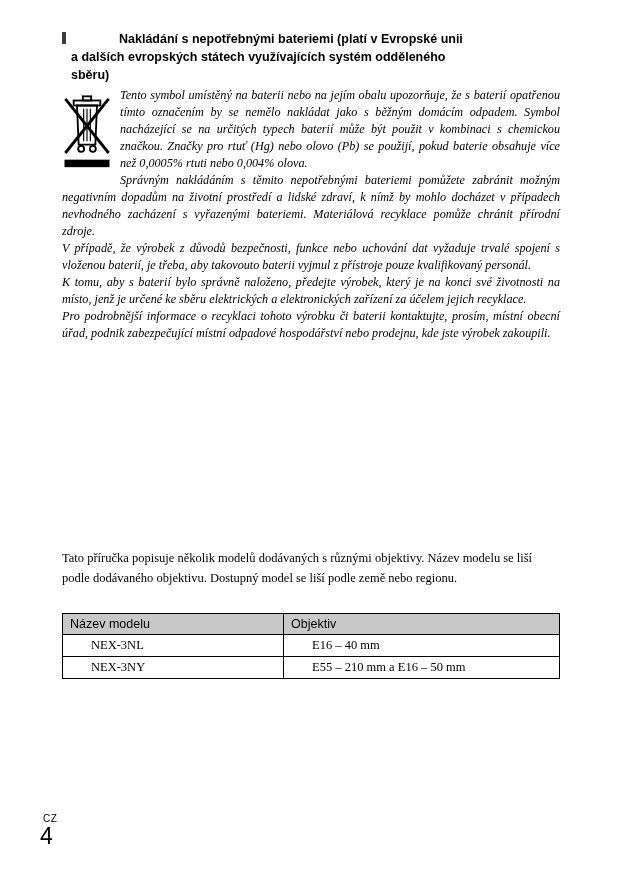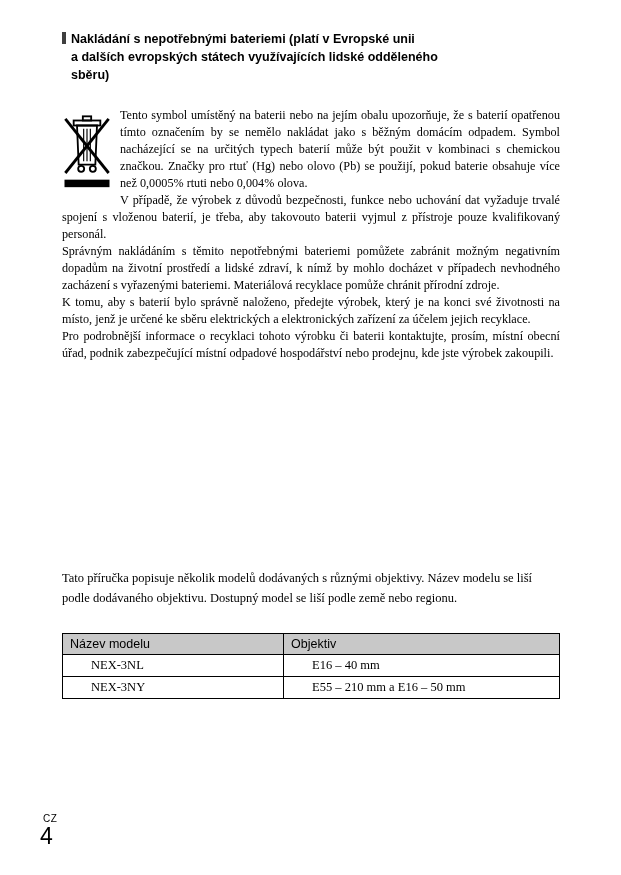--- a/index.html
+++ b/index.html
@@ -20,34 +20,35 @@
     left: 62px; top: 30px;
     width: 498px;
   }
   .heading {
     font-family: "Liberation Sans", sans-serif;
     font-weight: bold;
     font-size: 12.5px;
     line-height: 18px;
     color: #000;
   }
-  .heading-line-first { display: flex; align-items: flex-start; }
+  .heading-line-first { display: flex; align-items: flex-start; gap: 48px; }
   .heading-marker {
     flex: none;
     display: inline-block;
     width: 4px; height: 12px;
     background: #3f3f3f;
     margin: 2px 5px 0 0;
   }
   .heading-line-rest { padding-left: 9px; }
   .body-text {
-    margin-top: 23px;
+    margin-top: 3px;
     font-size: 12.2px;
     line-height: 17px;
     text-align: justify;
+    font-style: italic;
   }
   .weee {
     float: left;
     width: 50px; height: 80px;
     margin: 6px 8px 2px 0;
   }
   .weee svg { display: block; width: 50px; height: 80px; }
   .intro {
     margin-top: 206px;
     font-size: 12.5px;
@@ -100,21 +101,21 @@
 <body>
 
 <div class="page">
   <div class="content">
 
     <div class="heading">
       <div class="heading-line-first">
         <span class="heading-marker"></span>
         <span>Nakládání s nepotřebnými bateriemi (platí v Evropské unii</span>
       </div>
-      <div class="heading-line-rest">a dalších evropských státech využívajících lidské odděleného</div>
+      <div class="heading-line-rest">a dalších evropských státech využívajících systém odděleného</div>
       <div class="heading-line-rest">sběru)</div>
     </div>
 
     <div class="body-text">
       <span class="weee">
         <svg viewBox="0 0 60 96" xmlns="http://www.w3.org/2000/svg">
           <g fill="none" stroke="#000" stroke-width="2.2">
             <rect x="25" y="4" width="10" height="5"></rect>
             <rect x="14" y="9" width="32" height="6"></rect>
             <path d="M18 15 L42 15 L40 62 L20 62 Z"></path>
@@ -125,22 +126,22 @@
             <circle cx="37" cy="67" r="3.6"></circle>
           </g>
           <g stroke="#000" stroke-width="3.4">
             <line x1="4" y1="7" x2="56" y2="72"></line>
             <line x1="56" y1="7" x2="4" y2="72"></line>
           </g>
           <rect x="3" y="80" width="54" height="9" fill="#000"></rect>
         </svg>
       </span>
       <div>Tento symbol umístěný na baterii nebo na jejím obalu upozorňuje, že s baterií opatřenou tímto označením by se nemělo nakládat jako s běžným domácím odpadem. Symbol nacházející se na určitých typech baterií může být použit v kombinaci s chemickou značkou. Značky pro rtuť (Hg) nebo olovo (Pb) se použijí, pokud baterie obsahuje více než 0,0005% rtuti nebo 0,004% olova.</div>
+      <div>Správným nakládáním s těmito nepotřebnými bateriemi pomůžete zabránit možným negativním dopadům na životní prostředí a lidské zdraví, k nímž by mohlo docházet v případech nevhodného zacházení s vyřazenými bateriemi. Materiálová recyklace pomůže chránit přírodní zdroje.</div>
       <div>V případě, že výrobek z důvodů bezpečnosti, funkce nebo uchování dat vyžaduje trvalé spojení s vloženou baterií, je třeba, aby takovouto baterii vyjmul z přístroje pouze kvalifikovaný personál.</div>
-      <div>Správným nakládáním s těmito nepotřebnými bateriemi pomůžete zabránit možným negativním dopadům na životní prostředí a lidské zdraví, k nímž by mohlo docházet v případech nevhodného zacházení s vyřazenými bateriemi. Materiálová recyklace pomůže chránit přírodní zdroje.</div>
       <div>K tomu, aby s baterií bylo správně naloženo, předejte výrobek, který je na konci své životnosti na místo, jenž je určené ke sběru elektrických a elektronických zařízení za účelem jejich recyklace.</div>
       <div>Pro podrobnější informace o recyklaci tohoto výrobku či baterii kontaktujte, prosím, místní obecní úřad, podnik zabezpečující místní odpadové hospodářství nebo prodejnu, kde jste výrobek zakoupili.</div>
     </div>
 
     <div class="intro">Tato příručka popisuje několik modelů dodávaných s různými objektivy. Název modelu se liší podle dodávaného objektivu. Dostupný model se liší podle země nebo regionu.</div>
 
     <table class="models">
       <thead>
         <tr>
           <th>Název modelu</th>

